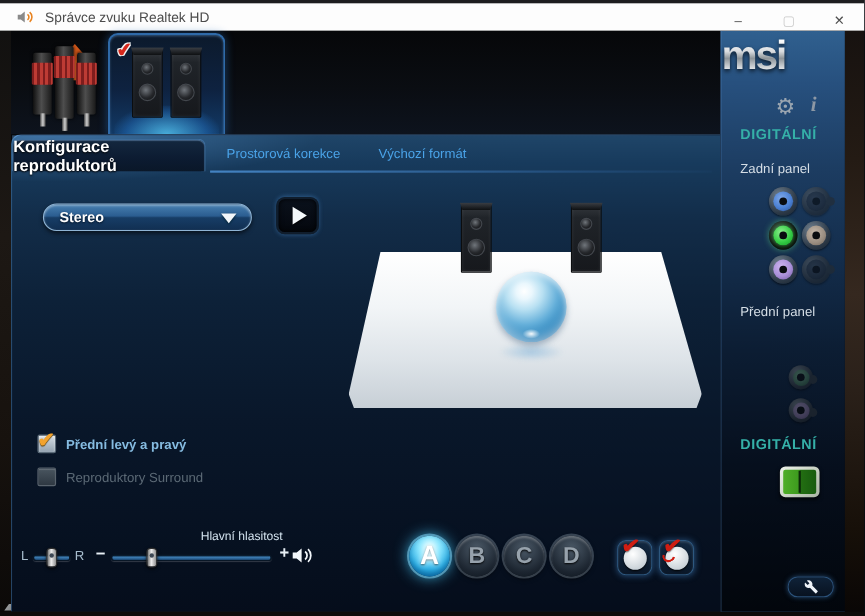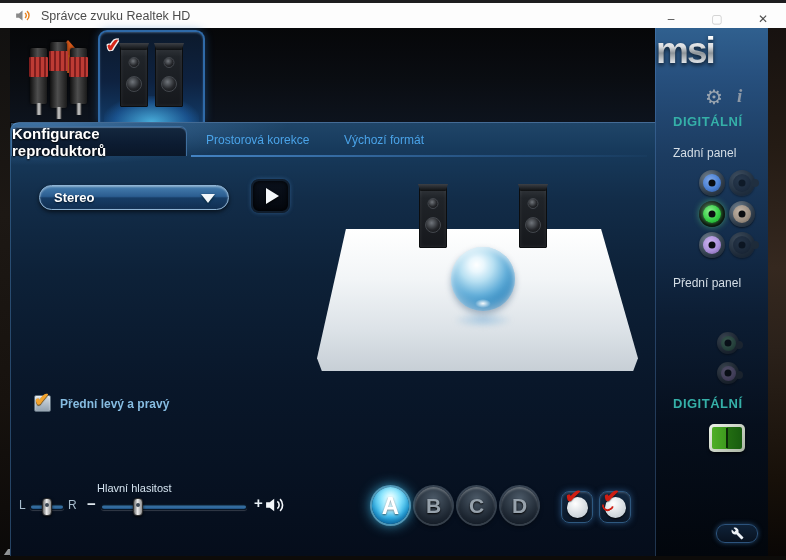--- a/index.html
+++ b/index.html
@@ -132,21 +132,21 @@
   .slider-track { position:absolute; height:6px; border-radius:3px;
     background:linear-gradient(180deg,#15334d 0%,#3a77ad 45%,#1d4d7c 100%);
     border:1px solid #091726; box-shadow:0 1px 1px rgba(255,255,255,.18); }
   .bal-track { left:19px; top:381px; width:34px; }
   .vol-track { left:90px; top:381px; width:146px; }
   .slider-thumb { position:absolute; top:-7px; width:10px; height:18px; border-radius:4px; transform:translateX(-50%);
     background:linear-gradient(90deg,#6e6e6e,#ececec 45%,#8f8f8f); border:1px solid #2e2e2e;
     box-shadow:0 1px 3px rgba(0,0,0,.8); }
   .slider-thumb::after { content:""; position:absolute; left:50%; top:4px; width:4px; height:4px; border-radius:50%;
     transform:translateX(-50%); background:#3c4754; }
-  .vol-label { position:absolute; left:86px; top:359px; width:160px; text-align:left;
+  .vol-label { position:absolute; left:86px; top:359px; width:160px; text-align:right;
     font-size:11px; color:#d3e2ee; }
   .vol-minus { left:76px; top:372px; font-size:15px; font-weight:bold; color:#e8f0f6; }
   .vol-plus  { left:243px; top:371px; font-size:15px; font-weight:bold; color:#e8f0f6; }
   .vol-speaker { position:absolute; left:254px; top:373px; width:22px; height:18px; }
   
   .test-group { position:absolute; left:361px; top:364px; display:flex; gap:6px; }
   .test-btn { position:relative; width:37px; height:37px; border-radius:50%;
     background:radial-gradient(circle at 50% 32%, #4c5a68, #1c2530 68%, #0d141d);
     box-shadow:0 0 0 2px rgba(150,165,180,.35), 0 2px 5px rgba(0,0,0,.7), inset 0 2px 2px rgba(255,255,255,.25);
     display:flex; align-items:center; justify-content:center;
@@ -291,20 +291,24 @@
         <div class="sphere-reflection"></div>
         <div class="sphere"></div>
       </div>
 
       <div class="cb-row r1">
         <span class="cb-box checked">
           <span class="cb-mark">✔</span>
         </span>
         <span class="cb-label on">Přední levý a pravý</span>
       </div>
+      <div class="cb-row r2">
+        <span class="cb-box unchecked"></span>
+        <span class="cb-label off">Reproduktory Surround</span>
+      </div>
 
       <span class="ctl-text bal-l">L</span>
       <div class="slider-track bal-track">
         <span class="slider-thumb" style="left: 50%;"></span>
       </div>
       <span class="ctl-text bal-r">R</span>
 
       <div class="vol-label">Hlavní hlasitost</div>
       <span class="ctl-text vol-minus">−</span>
       <div class="slider-track vol-track">

